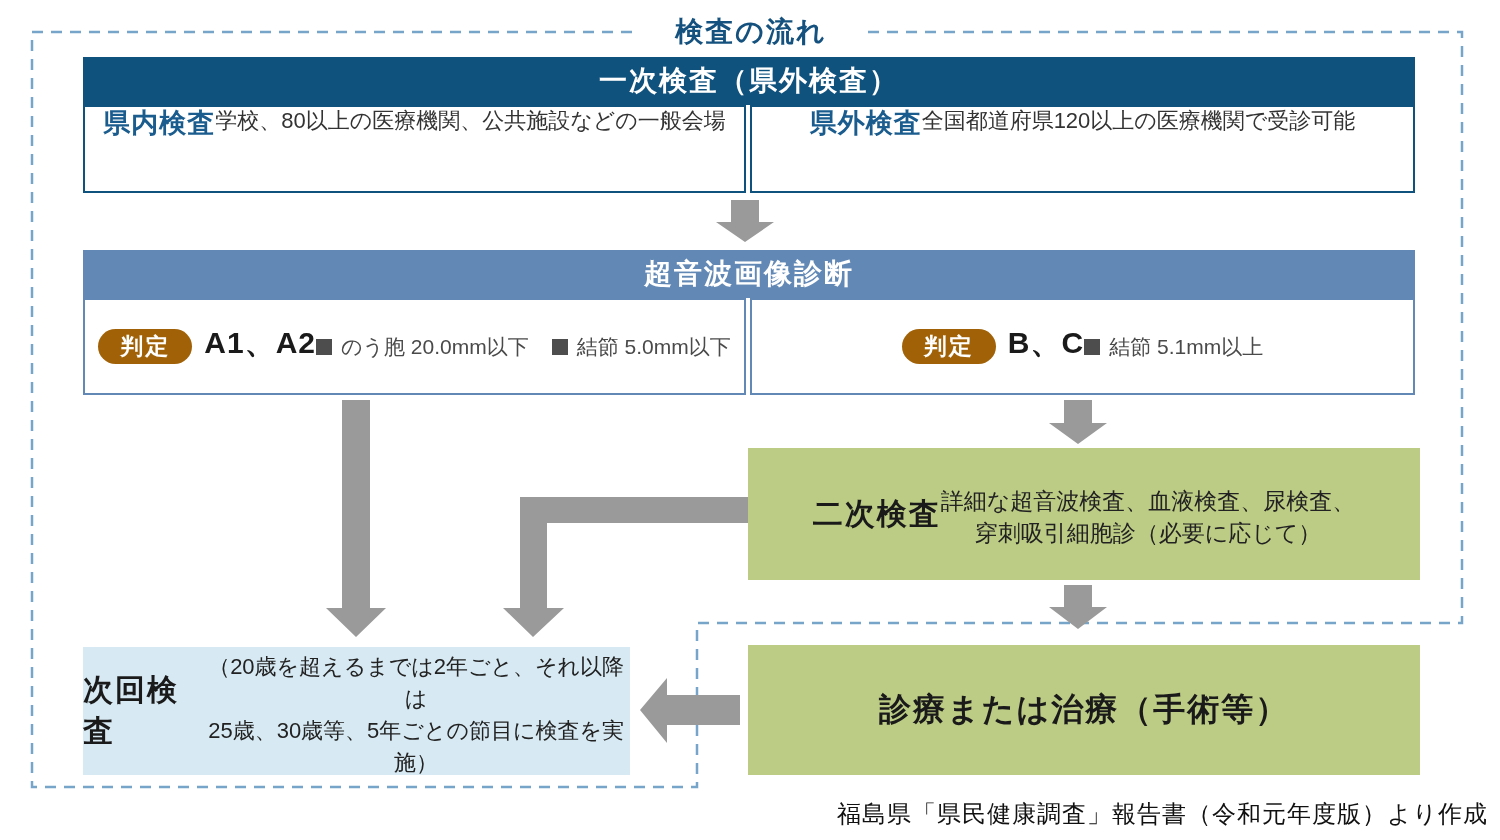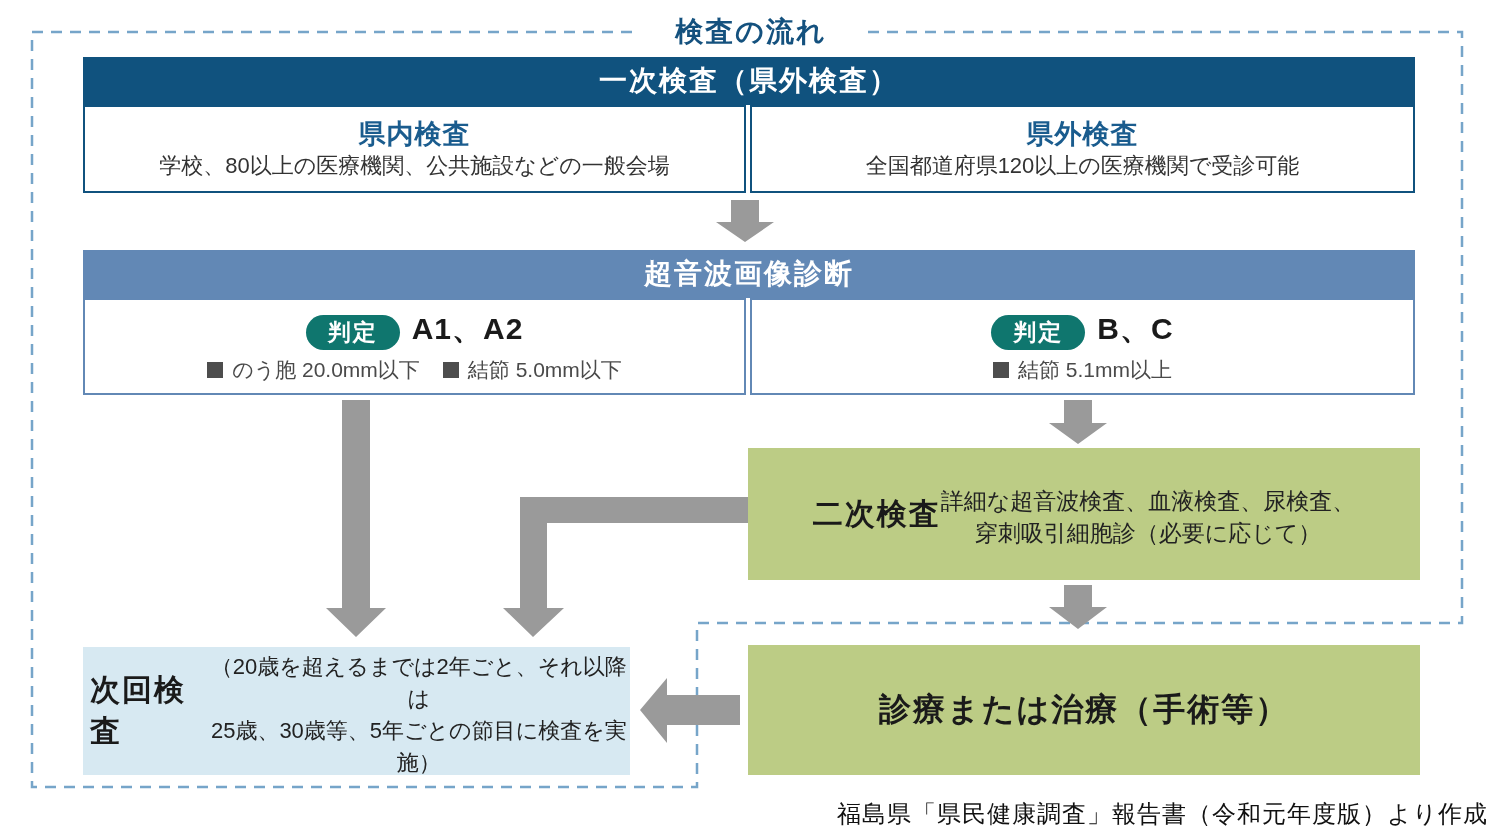--- a/index.html
+++ b/index.html
@@ -18,44 +18,44 @@
   .sec-header{
     position:absolute;left:83px;width:1332px;height:48px;z-index:1;
     display:flex;align-items:center;justify-content:center;
     color:#ffffff;font-size:28px;font-weight:bold;letter-spacing:2px;
   }
   .hdr-dark{background:#10527E;}
   .hdr-steel{background:#6288B5;}
 
   .cell{
     position:absolute;height:88px;background:#ffffff;z-index:1;
-    display:flex;flex-direction:column;align-items:center;justify-content:center;
+    display:flex;flex-direction:row;justify-content:center;
     box-sizing:border-box;
   }
   .cell-dark{border:2px solid #10527E;}
   .cell-steel{border:2px solid #6288B5;height:97px;}
   .cell-title{font-size:27px;font-weight:bold;color:#1A5C8E;letter-spacing:1px;line-height:1.25;}
   .cell-desc{font-size:22px;color:#333;letter-spacing:0px;line-height:1.3;}
 
   .judge-row{display:flex;align-items:center;justify-content:center;gap:12px;margin-bottom:6px;}
   .badge{
-    background:#0f766e;color:#ffffff;font-size:23px;font-weight:bold;
+    background:#a16207;color:#ffffff;font-size:23px;font-weight:bold;
     border-radius:19px;padding:3px 22px;letter-spacing:2px;line-height:1.3;margin-top:6px;
   }
   .grade{font-size:30px;font-weight:bold;color:#1a1a1a;letter-spacing:1px;}
   .criteria-row{display:flex;align-items:center;justify-content:center;gap:23px;font-size:21px;color:#4a4a4a;}
   .crit{display:flex;align-items:center;gap:9px;}
   .sq{display:inline-block;width:16px;height:16px;background:#4d4d4d;}
 
   .box{
     position:absolute;z-index:1;box-sizing:border-box;
     display:flex;flex-direction:row;align-items:center;justify-content:center;
   }
   .box-green{background:#BCCC85;}
-  .box-blue{background:#D7E9F2;padding-left:7px;}
+  .box-blue{background:#D7E9F2;}
   .box-title{font-size:30px;font-weight:bold;color:#1a1a1a;letter-spacing:2px;}
   .box-desc{font-size:23px;color:#222;text-align:center;line-height:1.4;margin-top:6px;}
   .box-desc-sm{font-size:22px;color:#222;text-align:center;line-height:1.45;margin-top:8px;}
   .treat-title{font-size:32px;font-weight:bold;color:#1a1a1a;letter-spacing:2px;}
 
   .source{
     position:absolute;right:12px;top:798px;width:900px;text-align:right;z-index:1;
     font-family:"DejaVu Serif","Liberation Serif",serif;
     font-size:24px;color:#111;letter-spacing:1px;
   }

